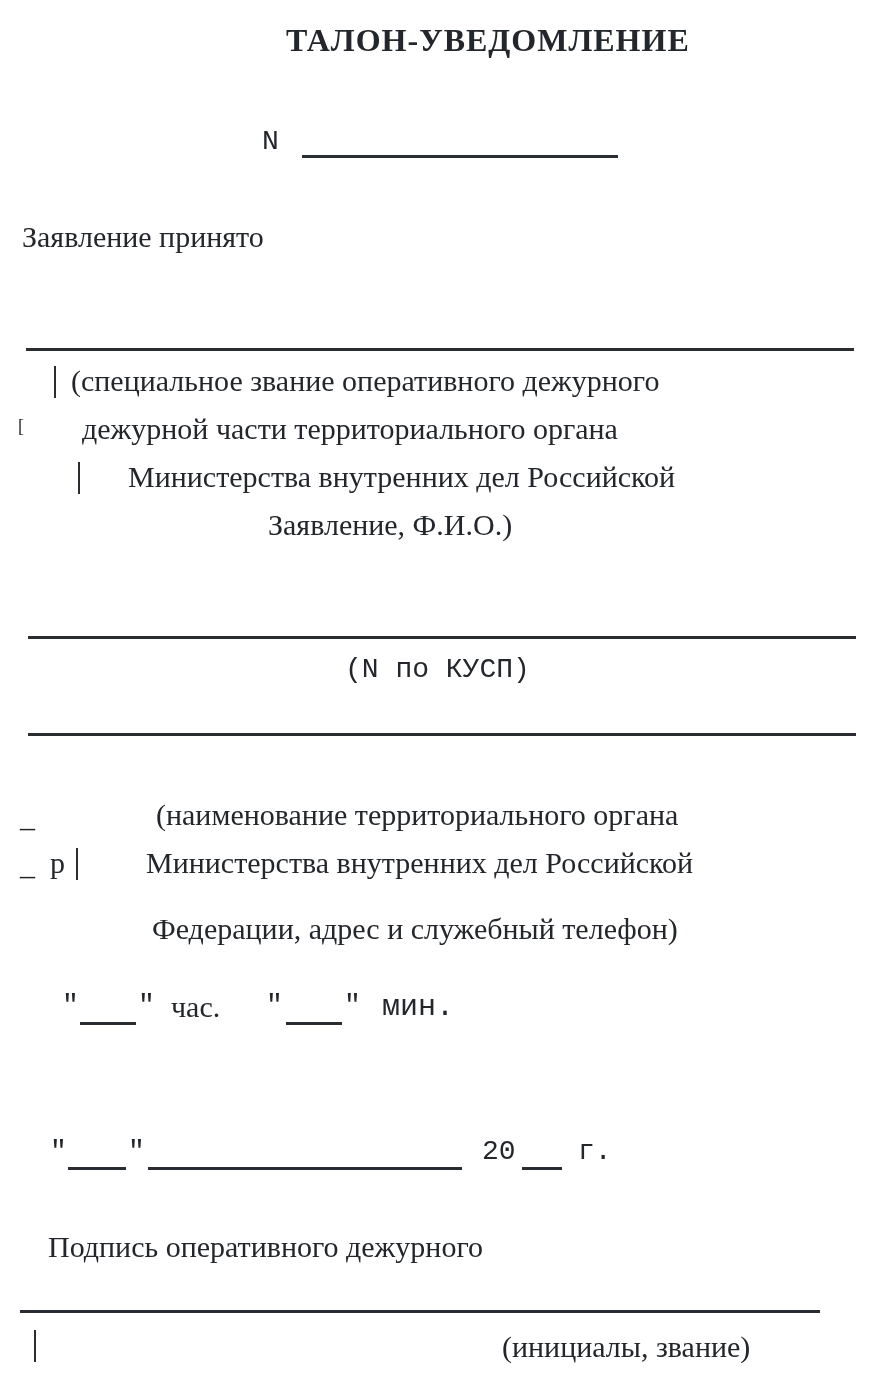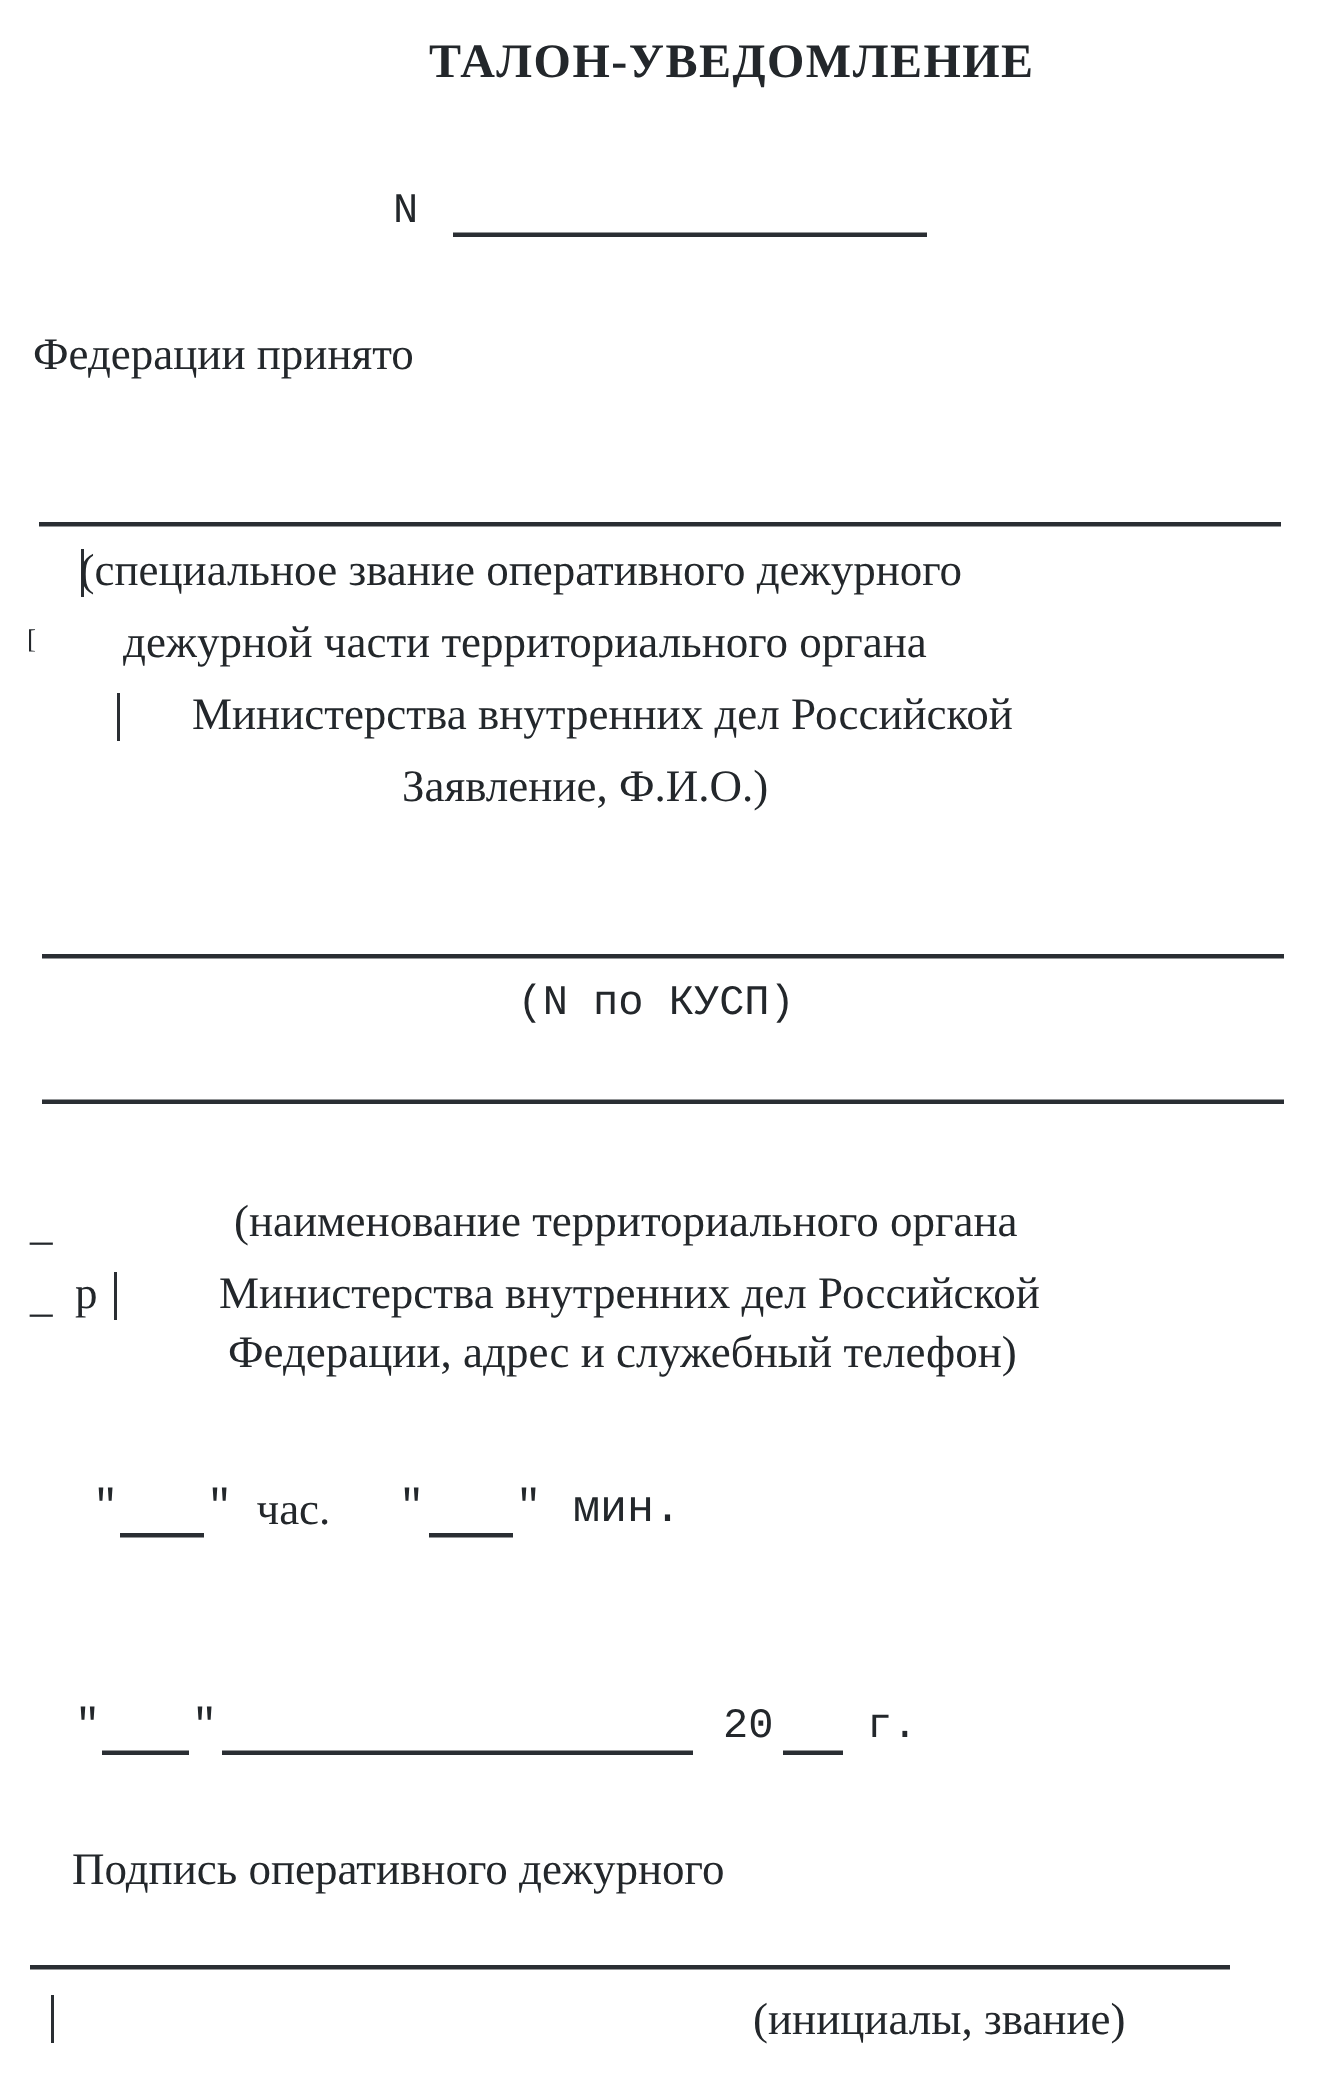--- a/index.html
+++ b/index.html
@@ -13,42 +13,42 @@
   .bar { position:absolute; width:2px; background:#2a2e33; }
 </style>
 </head>
 <body>
 
 <div class="abs title" style="left:286px; top:22px;">ТАЛОН-УВЕДОМЛЕНИЕ</div>
 
 <div class="abs mono" style="left:262px; top:126px;">N</div>
 <div class="line" style="left:302px; top:155px; width:316px;"></div>
 
-<div class="abs serif" style="left:22px; top:220px;">Федерации принято</div>
+<div class="abs serif" style="left:22px; top:220px;">Заявление принято</div>
 
 <div class="line" style="left:26px; top:348px; width:828px;"></div>
 <div class="bar" style="left:54px; top:366px; height:32px;"></div>
-<div class="abs serif" style="left:53px; top:364px;">(специальное звание оперативного дежурного</div>
+<div class="abs serif" style="left:71px; top:364px;">(специальное звание оперативного дежурного</div>
 <div class="abs serif" style="left:18px; top:416px; font-size:18px;">[</div>
 <div class="abs serif" style="left:82px; top:412px;">дежурной части территориального органа</div>
 <div class="bar" style="left:78px; top:462px; height:32px;"></div>
 <div class="abs serif" style="left:128px; top:460px;">Министерства внутренних дел Российской</div>
 <div class="abs serif" style="left:268px; top:508px;">Заявление, Ф.И.О.)</div>
 
 <div class="line" style="left:28px; top:636px; width:828px;"></div>
 <div class="abs mono" style="left:312px; top:654px;margin-left:33px;">(N по КУСП)</div>
 <div class="line" style="left:28px; top:733px; width:828px;"></div>
 
 <div class="abs serif" style="left:20px; top:800px;">_</div>
 <div class="abs serif" style="left:156px; top:798px;">(наименование территориального органа</div>
 <div class="abs serif" style="left:20px; top:848px;">_</div>
 <div class="abs serif" style="left:50px; top:846px;">р</div>
 <div class="bar" style="left:76px; top:848px; height:32px;"></div>
 <div class="abs serif" style="left:146px; top:846px;">Министерства внутренних дел Российской</div>
-<div class="abs serif" style="left:152px; top:885px;">Федерации, адрес и служебный телефон)</div>
+<div class="abs serif" style="left:152px; top:912px;">Федерации, адрес и служебный телефон)</div>
 
 <div class="abs mono" style="left:62px; top:990px;">"</div>
 <div class="line" style="left:80px; top:1022px; width:56px;"></div>
 <div class="abs mono" style="left:138px; top:990px;">"</div>
 <div class="abs serif" style="left:171px; top:990px;">час.</div>
 <div class="abs mono" style="left:266px; top:990px;">"</div>
 <div class="line" style="left:286px; top:1022px; width:56px;"></div>
 <div class="abs mono" style="left:344px; top:990px;">"</div>
 <div class="abs serif" style="left:382px; top:990px;font-family:Liberation Mono, monospace;">мин.</div>
 

